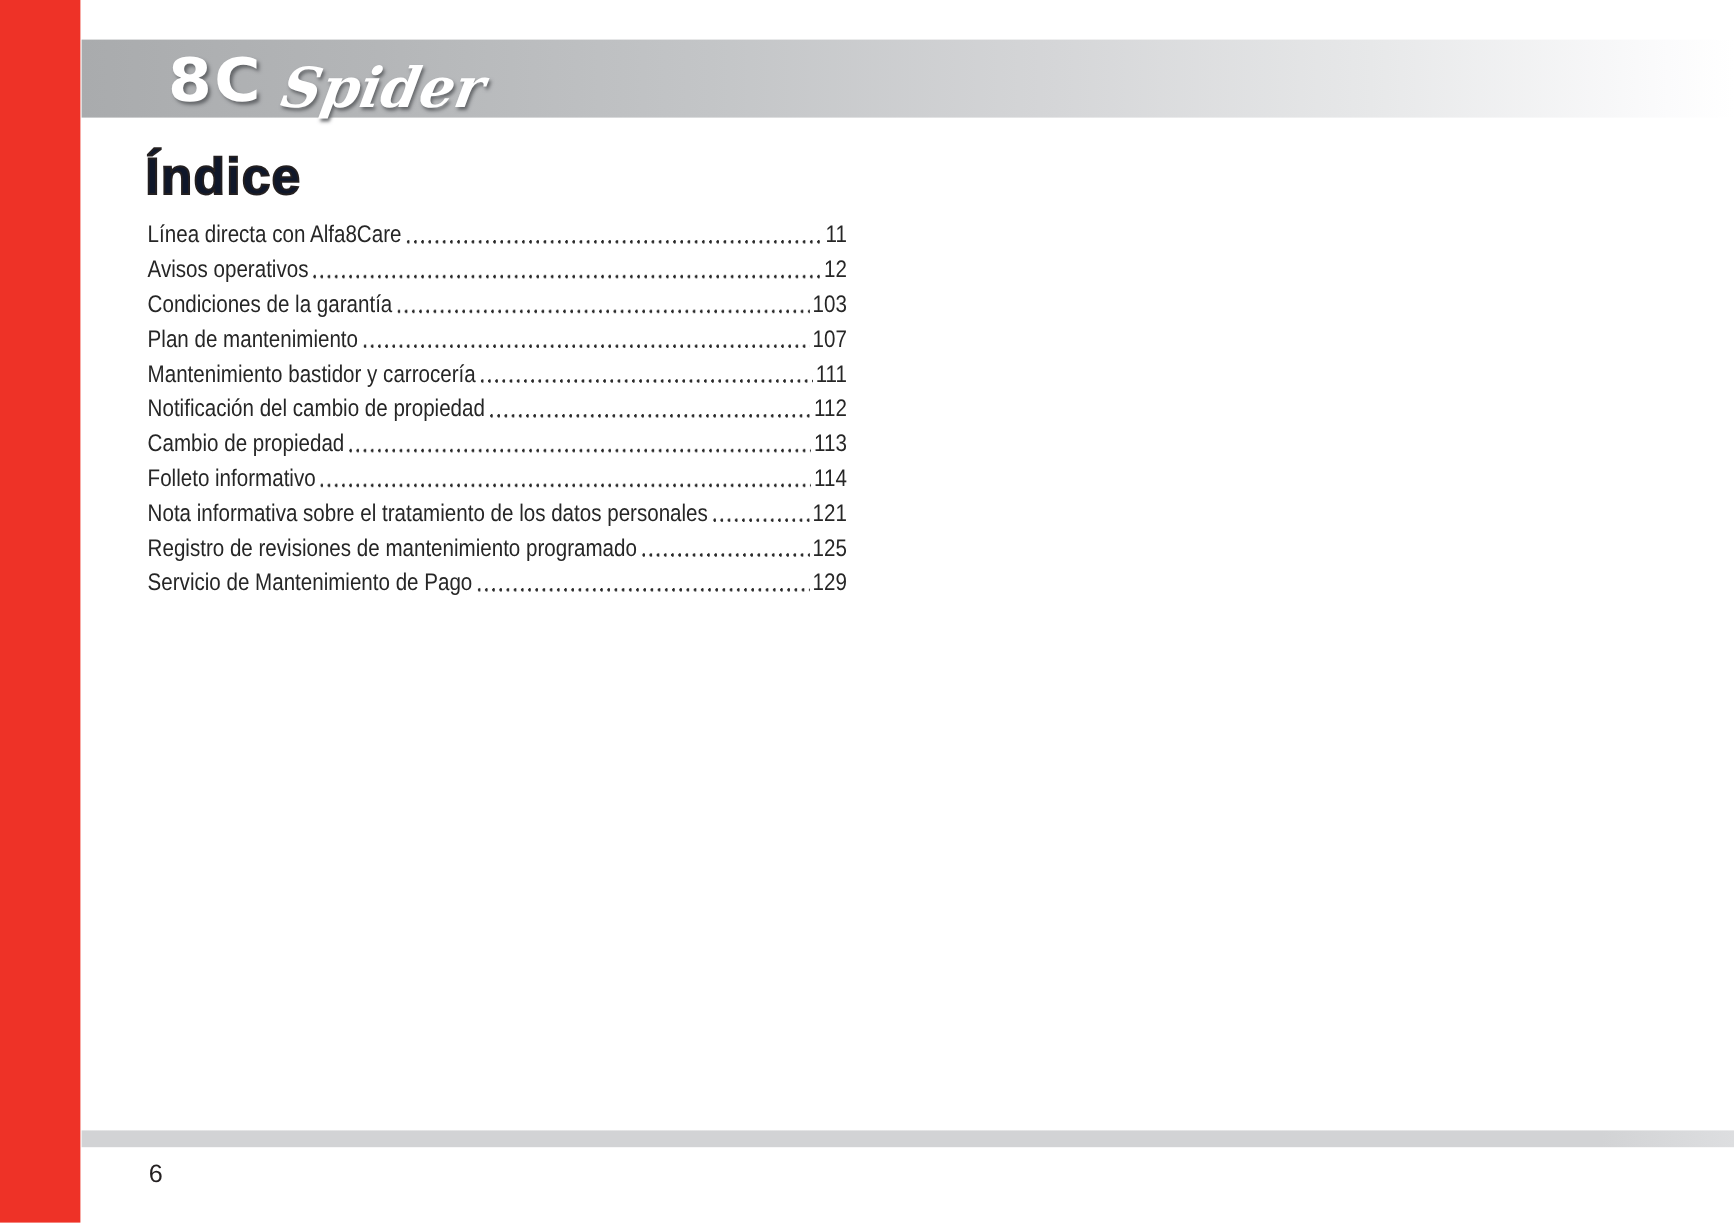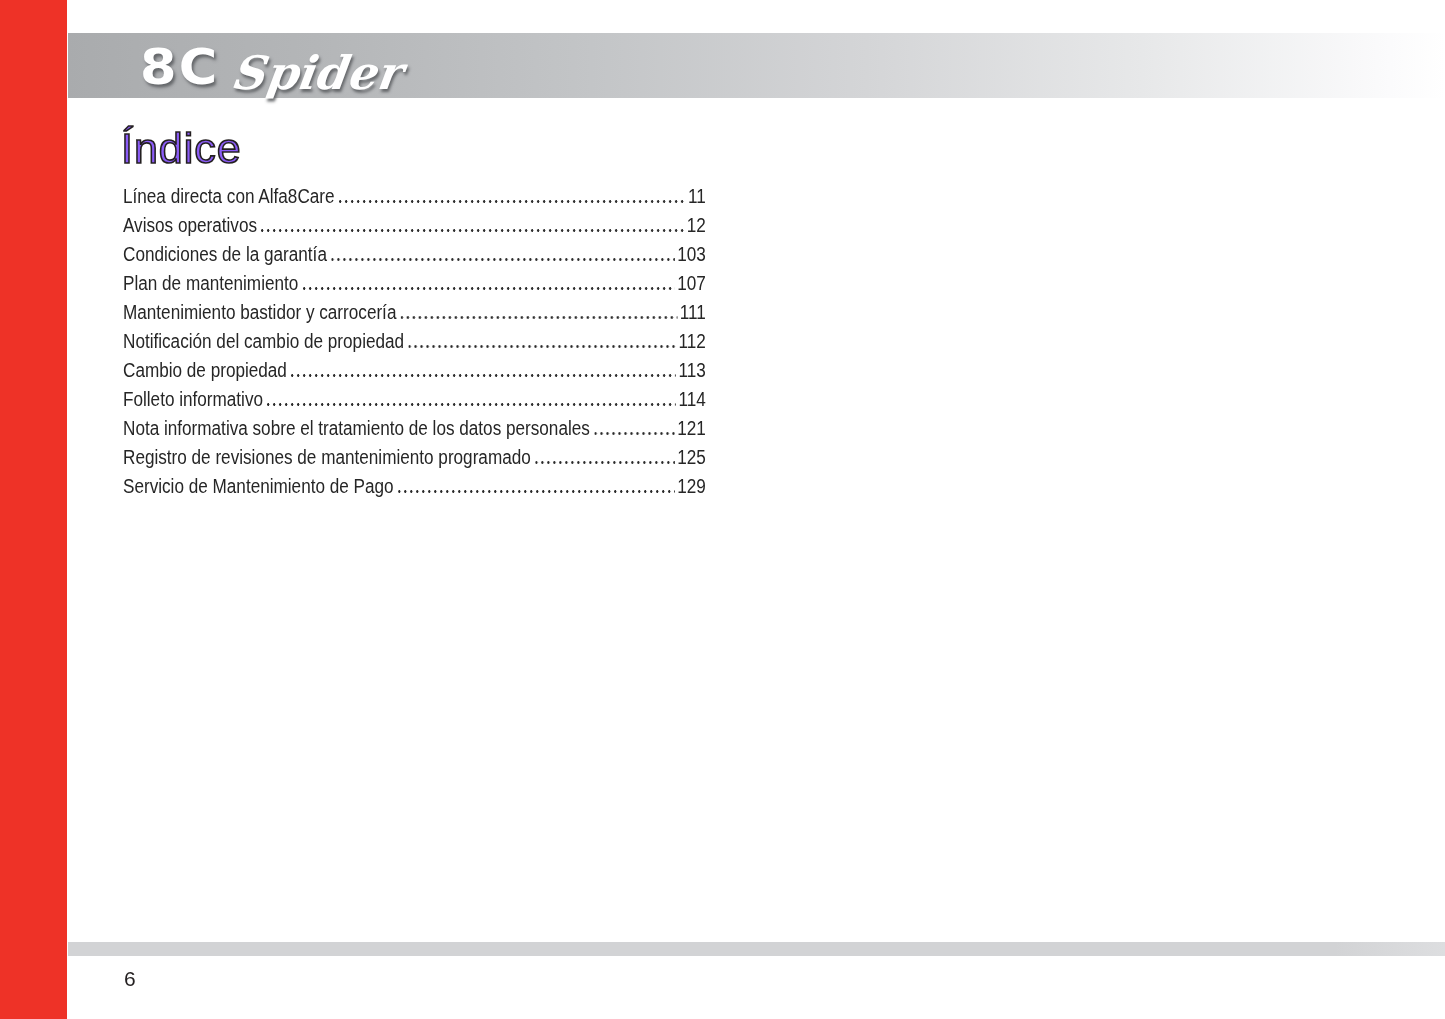--- a/index.html
+++ b/index.html
@@ -59,24 +59,24 @@
     text-shadow: 2px 3px 3px rgba(92,94,98,0.9);
     transform: skewX(-10deg) translateY(4px);
     vertical-align: bottom;
   }
 
   
   .page-title {
     position: absolute;
     left: 121px; top: 124px;
     font-size: 43px;
-    font-weight: normal;
+    font-weight: bold;
     letter-spacing: 1px;
     -webkit-text-stroke: 1.6px #231f20;
-    color: #8b5cf6;
+    color: #0f172a;
   }
 
   
   .toc {
     position: absolute;
     left: 123px; top: 179px;
     width: 680px;
     transform: scaleX(0.857);
     transform-origin: left top;
   }

